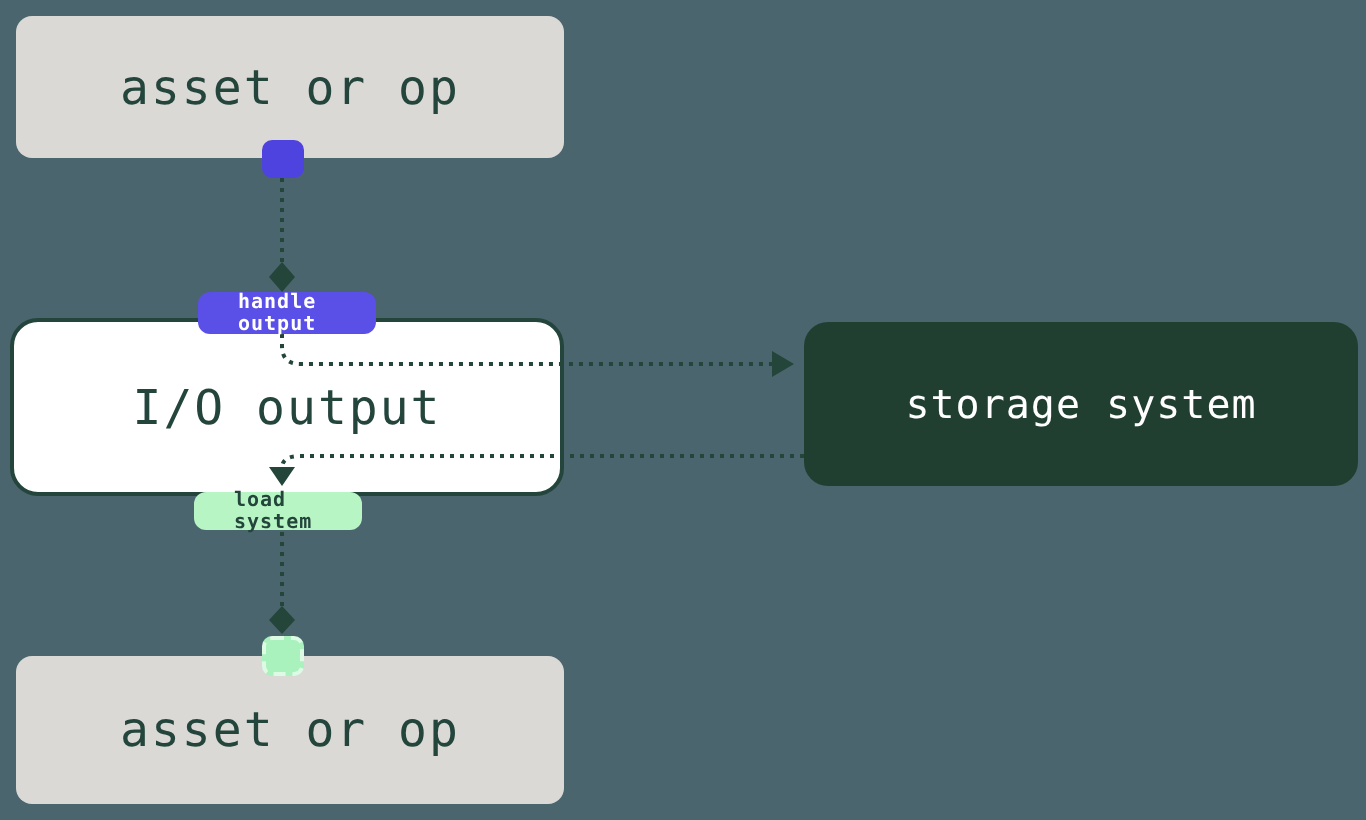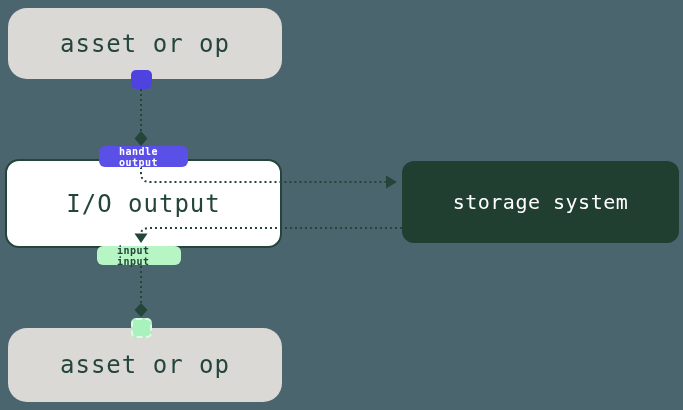--- a/index.html
+++ b/index.html
@@ -28,21 +28,21 @@
   }
   .node {
     position: absolute;
     display: flex;
     align-items: center;
     justify-content: center;
     z-index: 1;
   }
   .node-asset {
     background: var(--asset-fill);
-    border-radius: 19px;
+    border-radius: 8px;
     color: var(--ink);
     font-size: 24px;
     font-weight: 500;
     letter-spacing: 1px;
   }
   .node-asset-top    { left: 8px;  top: 8px;   width: 274px; height: 71px; }
   .node-asset-bottom { left: 8px;  top: 328px; width: 274px; height: 74px; }
   .node-io {
     left: 5px; top: 159px; width: 277px; height: 89px;
     background: var(--io-fill);
@@ -151,16 +151,16 @@
 
     <path d="M141 266 L141 303"></path>
     <polygon points="141,303 147.5,310 141,317 134.5,310"></polygon>
   </svg>
 
   <div class="edge-label edge-label-output">
     <span>handle output</span>
   </div>
 
   <div class="edge-label edge-label-input">
-    <span>input input</span>
+    <span>load system</span>
   </div>
 
 </div>
 
 </body></html>

